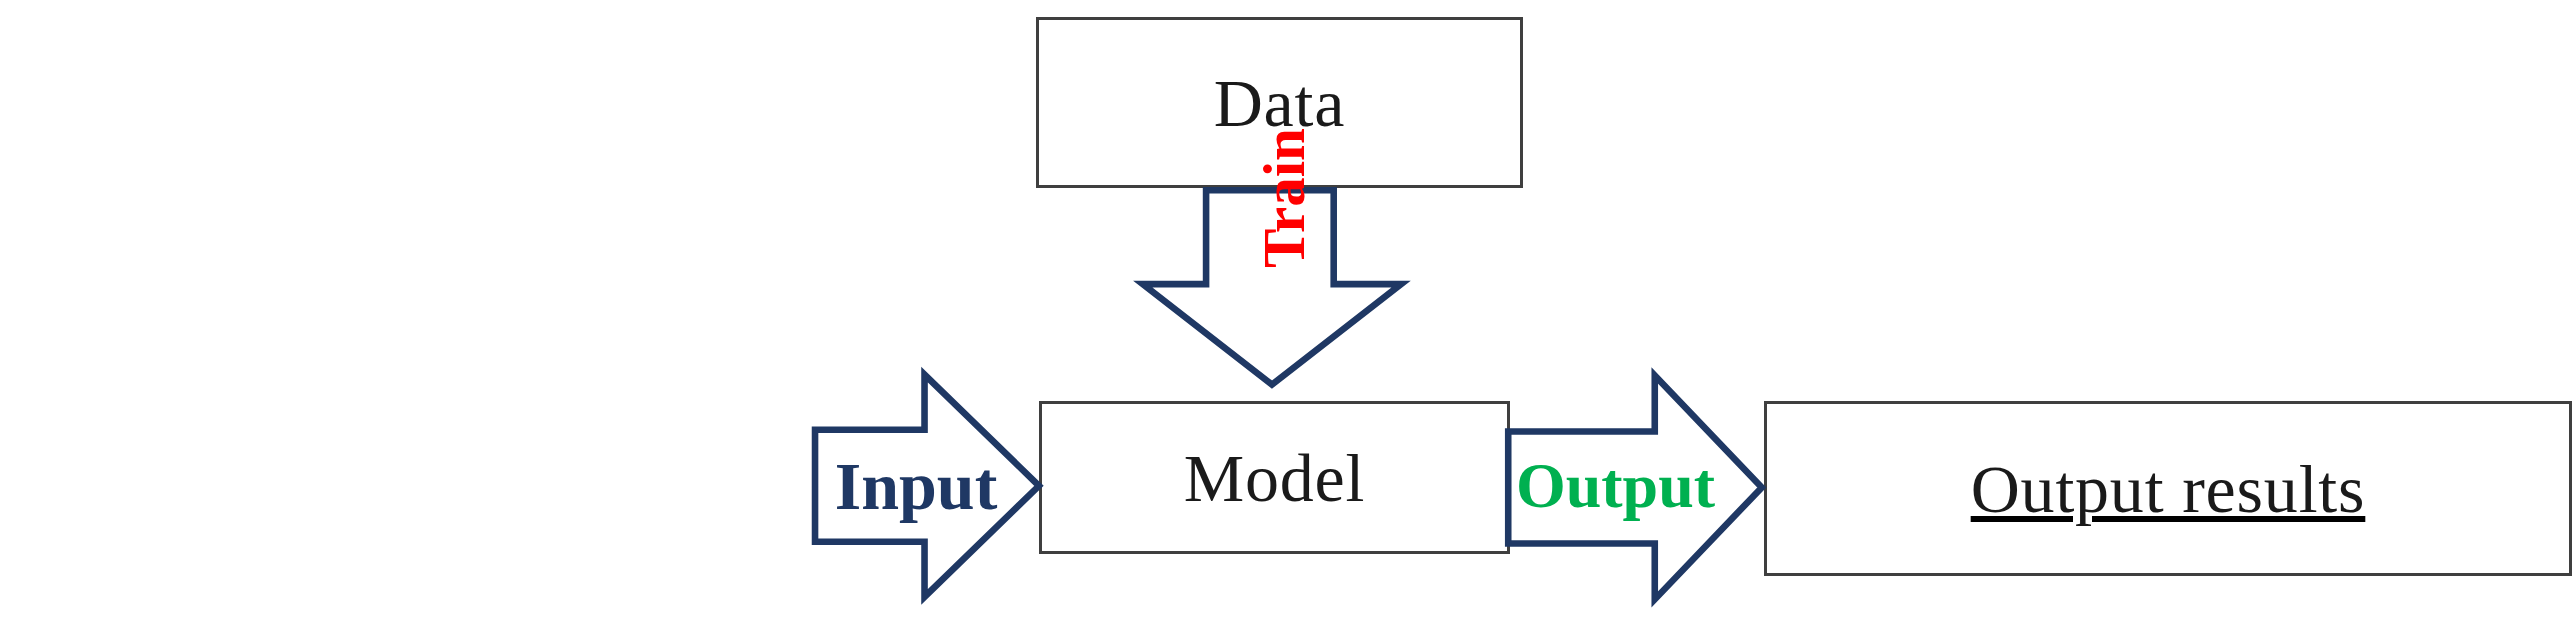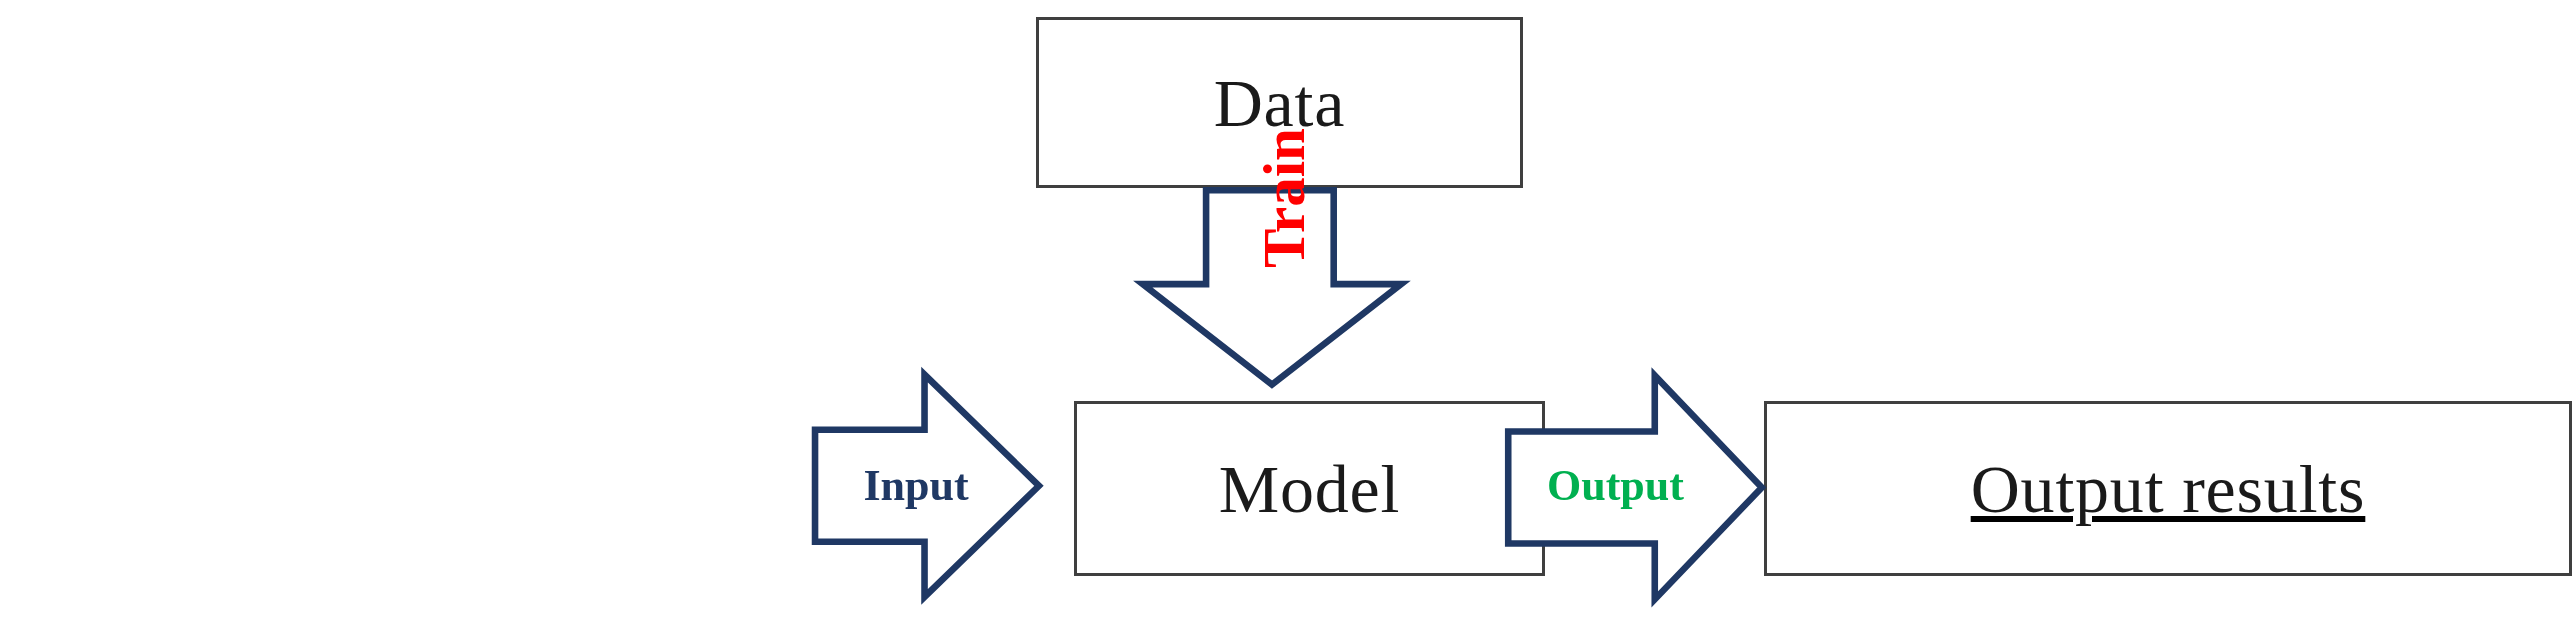--- a/index.html
+++ b/index.html
@@ -38,21 +38,21 @@
   }
   .box-label {
     font-size: 68px;
     line-height: 1;
     color: var(--c-box-text);
     white-space: nowrap;
     letter-spacing: 0.8px;
   }
   .box-data   { left: 1036px; top: 17.3px;  width: 487px; height: 171px; }
   .box-new    { left: 20px;   top: 401px; width: 794px; height: 175px; }
-  .box-model  { left: 1074px; top: 401px; width: 471px; height: 175px; }
+  .box-model  { left: 1039px; top: 401px; width: 471px; height: 153px; }
   .box-result { left: 1764px; top: 401px; width: 808px; height: 175px; text-decoration: underline; }
 
   
   .arrows {
     position: absolute;
     left: 0; top: 0;
     width: 2576px;
     height: 625px;
     z-index: 2;
     pointer-events: none;
@@ -70,26 +70,26 @@
     z-index: 3;
     font-weight: bold;
     line-height: 1;
     white-space: nowrap;
     display: flex;
     align-items: center;
     justify-content: center;
   }
   .arrow-label.input {
     left: 817px; top: 431px; width: 198px; height: 109px;
-    font-size: 44px;
+    font-size: 68px;
     color: var(--c-input-label);
   }
   .arrow-label.output {
     left: 1512px; top: 431px; width: 207px; height: 109px;
-    font-size: 44px;
+    font-size: 64px;
     color: var(--c-output-label);
   }
   .arrow-label.train {
     left: 1255px; top: 268px; width: 0; height: 0;
     font-size: 59px;
     color: var(--c-train-label);
     transform: translate(-50%, -50%) rotate(-90deg);
     display: block;
     text-align: center;
   }

